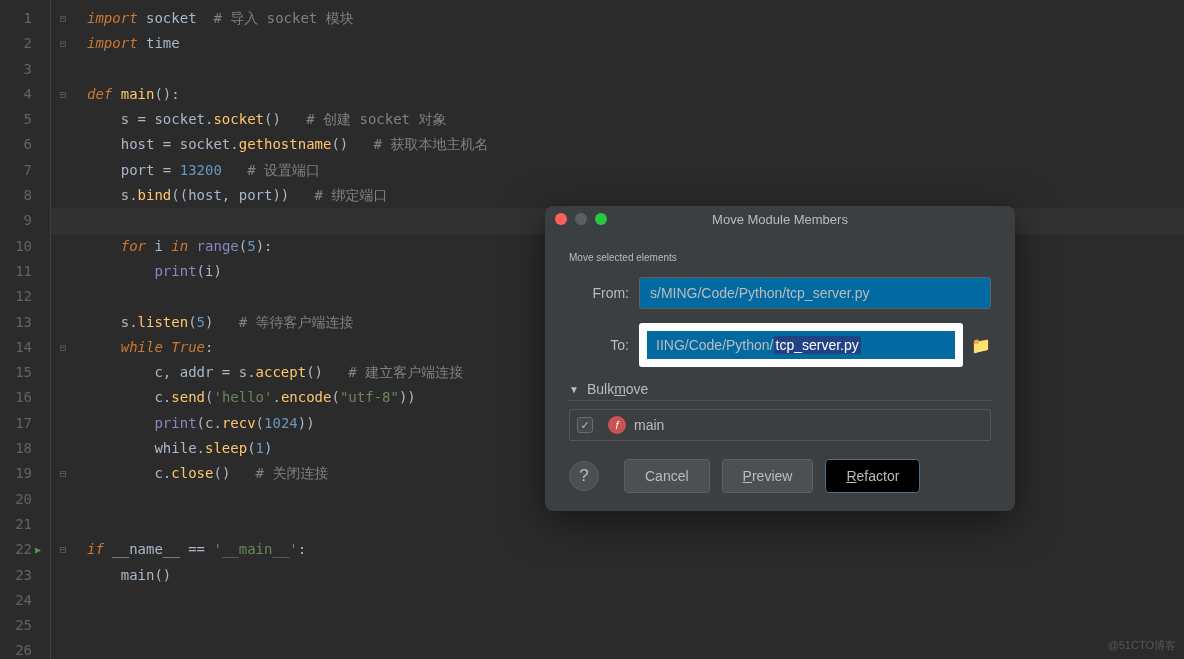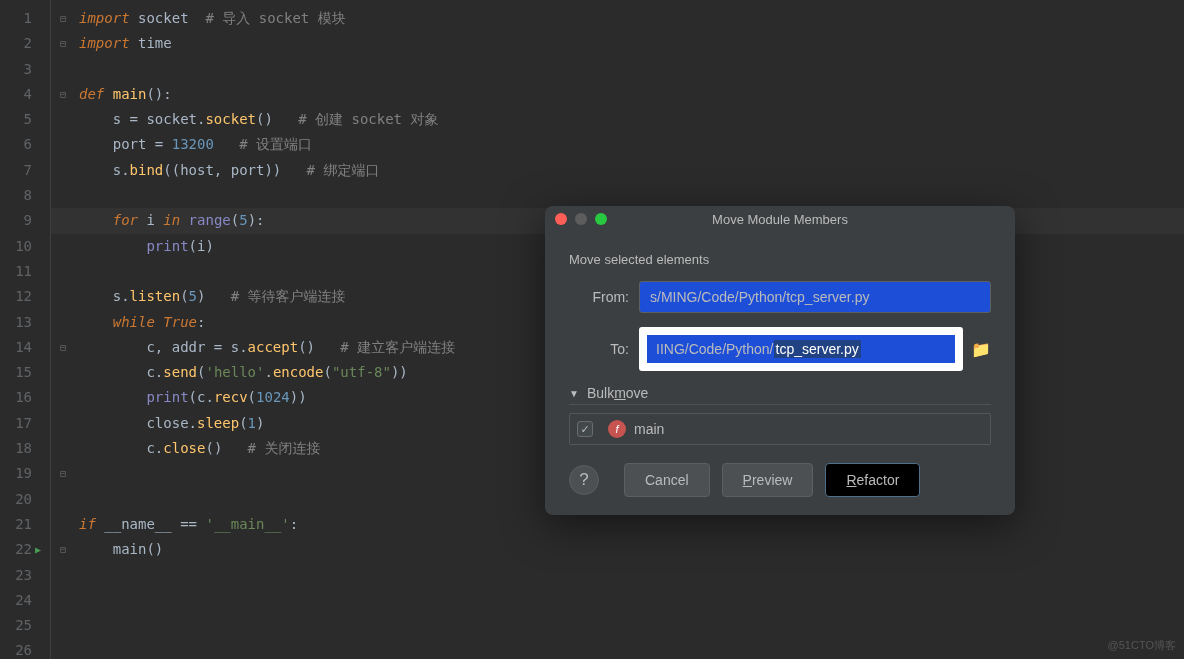--- a/index.html
+++ b/index.html
@@ -23,21 +23,21 @@
       color: #606366;
       font-size: 14px;
       line-height: 25.3px;
       padding-top: 6px;
       user-select: none;
     }
     .gutter-line { position: relative; }
     .code-area {
       flex: 1;
       position: relative;
-      padding-left: 28px;
+      padding-left: 36px;
       font-size: 14px;
       line-height: 25.3px;
       padding-top: 6px;
       border-left: 1px solid #3e3e3e;
     }
     .code-line { white-space: pre; height: 25.3px; }
     .highlight-line {
       position: absolute;
       left: 0;
       right: 0;
@@ -93,38 +93,38 @@
     .dialog-title {
       position: absolute;
       left: 0; right: 0;
       text-align: center;
       color: #bbb;
       font-size: 13px;
     }
     .dialog-body { padding: 20px 24px 18px 24px; }
     .dialog-heading {
       color: #bbbbbb;
-      font-size: 13px;
+      font-size: 10px;
       margin-bottom: 14px;
     }
     .form-row {
       display: flex;
       align-items: center;
       margin-bottom: 14px;
     }
     .form-label {
       width: 60px;
       text-align: right;
       margin-right: 10px;
       color: #bbbbbb;
       font-size: 14px;
     }
     .form-input {
       flex: 1;
-      background: #1d4ed8;
+      background: #0369a1;
       border: 1px solid #5e6060;
       color: #bbbbbb;
       padding: 7px 10px;
       font-size: 14px;
       border-radius: 3px;
       font-family: inherit;
     }
     .form-input.focused {
       border: 8px solid #ffffff;
       padding: 6px 9px;
@@ -270,33 +270,34 @@
       <div class="gutter-line">24</div>
       <div class="gutter-line">25</div>
       <div class="gutter-line">26</div>
     </div>
   <div class="code-area" id="code">
       <div class="code-line"><span class="kw">import</span><span class="ident"> socket  </span><span class="cmt"># 导入 socket 模块</span></div>
       <div class="code-line"><span class="kw">import</span><span class="ident"> time</span></div>
       <div class="code-line"></div>
       <div class="code-line"><span class="kw">def </span><span class="fn">main</span><span class="ident">():</span></div>
       <div class="code-line"><span class="ident">    s = socket.</span><span class="fn">socket</span><span class="ident">()   </span><span class="cmt"># 创建 socket 对象</span></div>
+      <div class="code-line"><span class="ident">    host = socket.</span><span class="fn">gethostname</span><span class="ident">()   </span><span class="cmt"># 获取本地主机名</span></div>
       <div class="code-line"><span class="ident">    port = </span><span class="num">13200</span><span class="ident">   </span><span class="cmt"># 设置端口</span></div>
       <div class="code-line"><span class="ident">    s.</span><span class="fn">bind</span><span class="ident">((host, port))   </span><span class="cmt"># 绑定端口</span></div>
       <div class="highlight-line" style="top: 208.4px;"></div>
       <div class="code-line"></div>
       <div class="code-line"><span class="ident">    </span><span class="kw">for </span><span class="ident">i </span><span class="kw">in </span><span class="builtin">range</span><span class="ident">(</span><span class="num">5</span><span class="ident">):</span></div>
       <div class="code-line"><span class="ident">        </span><span class="builtin">print</span><span class="ident">(i)</span></div>
       <div class="code-line"></div>
       <div class="code-line"><span class="ident">    s.</span><span class="fn">listen</span><span class="ident">(</span><span class="num">5</span><span class="ident">)   </span><span class="cmt"># 等待客户端连接</span></div>
       <div class="code-line"><span class="ident">    </span><span class="kw">while </span><span class="kw">True</span><span class="ident">:</span></div>
       <div class="code-line"><span class="ident">        c, addr = s.</span><span class="fn">accept</span><span class="ident">()   </span><span class="cmt"># 建立客户端连接</span></div>
       <div class="code-line"><span class="ident">        c.</span><span class="fn">send</span><span class="ident">(</span><span class="str">'hello'</span><span class="ident">.</span><span class="fn">encode</span><span class="ident">(</span><span class="str">"utf-8"</span><span class="ident">))</span></div>
       <div class="code-line"><span class="ident">        </span><span class="builtin">print</span><span class="ident">(c.</span><span class="fn">recv</span><span class="ident">(</span><span class="num">1024</span><span class="ident">))</span></div>
-      <div class="code-line"><span class="ident">        close.</span><span class="fn">sleep</span><span class="ident">(</span><span class="num">1</span><span class="ident">)</span></div>
+      <div class="code-line"><span class="ident">        while.</span><span class="fn">sleep</span><span class="ident">(</span><span class="num">1</span><span class="ident">)</span></div>
       <div class="code-line"><span class="ident">        c.</span><span class="fn">close</span><span class="ident">()   </span><span class="cmt"># 关闭连接</span></div>
       <div class="code-line"></div>
       <div class="code-line"></div>
       <div class="code-line"><span class="kw">if </span><span class="ident">__name__ == </span><span class="str">'__main__'</span><span class="ident">:</span></div>
       <div class="code-line"><span class="ident">    main()</span></div>
       <div class="code-line"></div>
       <div class="code-line"></div>
       <div class="code-line"></div>
     </div>
 </div>

